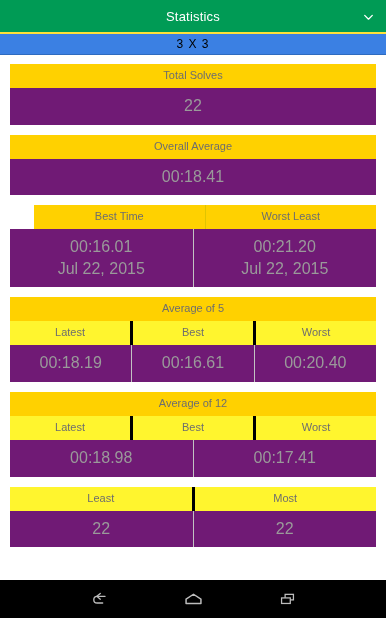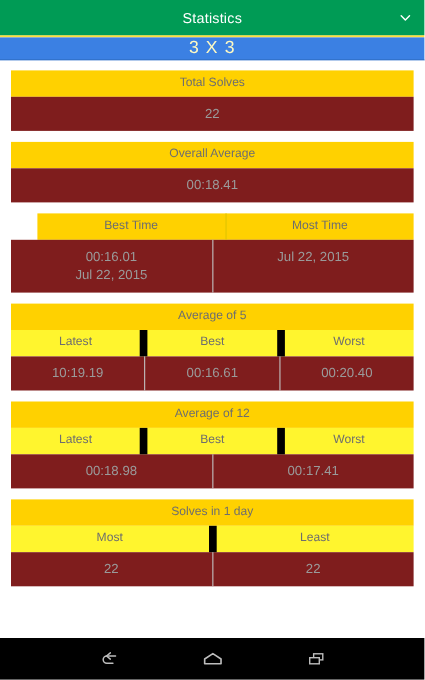--- a/index.html
+++ b/index.html
@@ -26,21 +26,21 @@
   }
   .appbar-rule { height:2px; background:#FFE03A; flex:none; }
 
   
   .catbar {
     height:21px; background:#3B80E3;
     display:flex; align-items:center; justify-content:center;
     border-bottom:1px solid #2E6BBF;
     flex:none;
   }
-  .catbar-label { color:#fef9c3; font-size:16px; letter-spacing:1px; }
+  .catbar-label { color:#000000; font-size:12px; letter-spacing:1px; }
 
   
   .content { flex:1; padding:9px 10px 0 10px; overflow:hidden; background:#ffffff; }
 
   .card { margin-bottom:10px;border-radius:26px; }
 
   .card-title {
     background:#FFD100;
     color:#6E6E6E;
     font-size:11px;
@@ -50,26 +50,26 @@
   }
   .card-sub {
     background:#FFF52E;
     color:#6E6E6E;
     font-size:11px;
     display:flex;
   }
   .card-sub > div {
     flex:1; text-align:center; padding:6px 0 7px 0; line-height:1;
   }
-  .card-sub > div + div { border-left:7px solid #000000; }
+  .card-sub > div + div { border-left:3px solid #000000; }
 
   .card-values {
-    background:#7f1d1d;
+    background:#701a75;
     color:#9A9A9A;
-    font-size:12px;
+    font-size:16px;
     display:flex;
   }
   .card-values > div {
     flex:1; text-align:center; padding:7px 0 8px 0; line-height:1.35;
   }
   .card-values > div + div { border-left:1px solid #C2C2C2; }
 
   
   .split .card-title { display:flex; padding:0;margin-left:24px; }
   .split .card-title > div {
@@ -119,66 +119,66 @@
     <div class="card">
       <div class="card-title">Overall Average</div>
       <div class="card-values">
         <div>00:18.41</div>
       </div>
     </div>
 
     <div class="card split">
       <div class="card-title">
         <div>Best Time</div>
-        <div>Most Time</div>
+        <div>Worst Least</div>
       </div>
       <div class="card-values">
         <div>
           <span class="val-line">00:16.01</span>
           <span class="val-line">Jul 22, 2015</span>
         </div>
         <div>
+          <span class="val-line">00:21.20</span>
           <span class="val-line">Jul 22, 2015</span>
         </div>
       </div>
     </div>
 
     <div class="card">
       <div class="card-title">Average of 5</div>
       <div class="card-sub">
         <div>Latest</div>
         <div>Best</div>
         <div>Worst</div>
       </div>
       <div class="card-values">
-        <div>10:19.19</div>
+        <div>00:18.19</div>
         <div>00:16.61</div>
         <div>00:20.40</div>
       </div>
     </div>
 
     <div class="card">
       <div class="card-title">Average of 12</div>
       <div class="card-sub">
         <div>Latest</div>
         <div>Best</div>
         <div>Worst</div>
       </div>
       <div class="card-values">
         <div>00:18.98</div>
         <div>00:17.41</div>
       </div>
     </div>
 
 
     <div class="card">
-      <div class="card-title">Solves in 1 day</div>
       <div class="card-sub">
+        <div>Least</div>
         <div>Most</div>
-        <div>Least</div>
       </div>
       <div class="card-values">
         <div>22</div>
         <div>22</div>
       </div>
     </div>
 
   </div>
 
   <div class="navbar">

